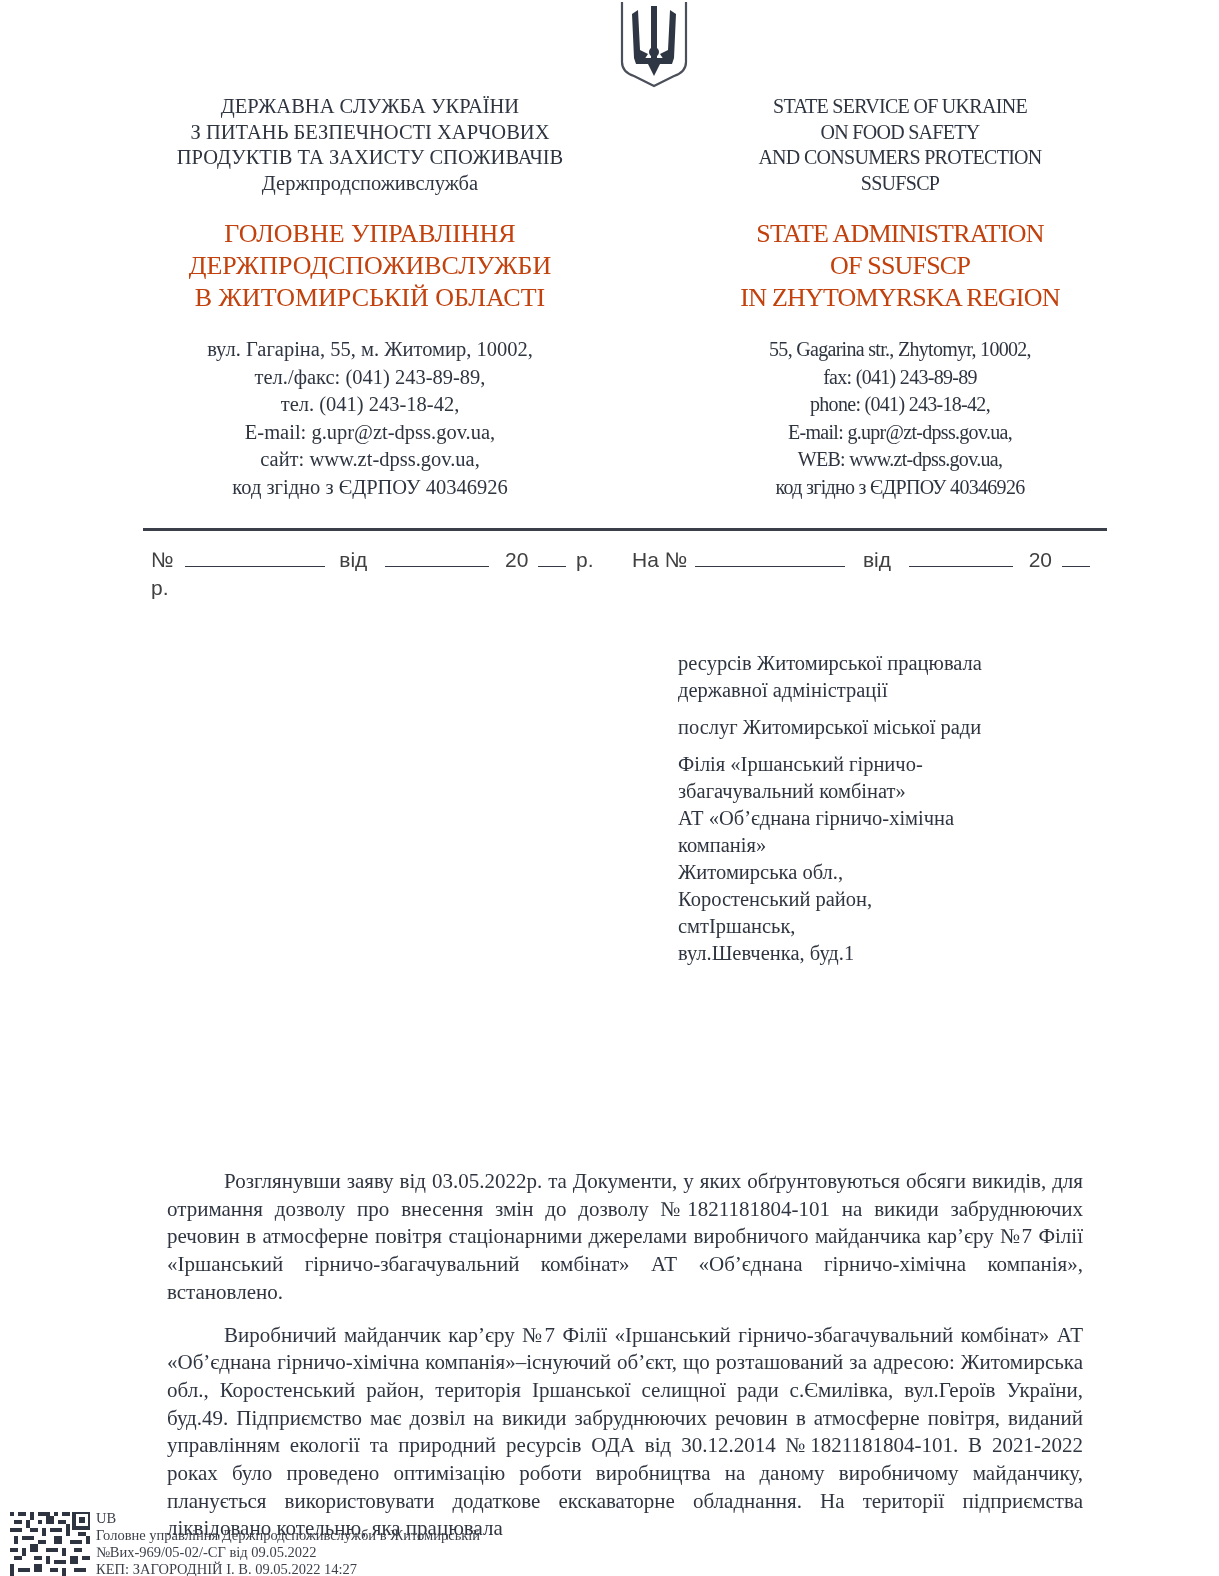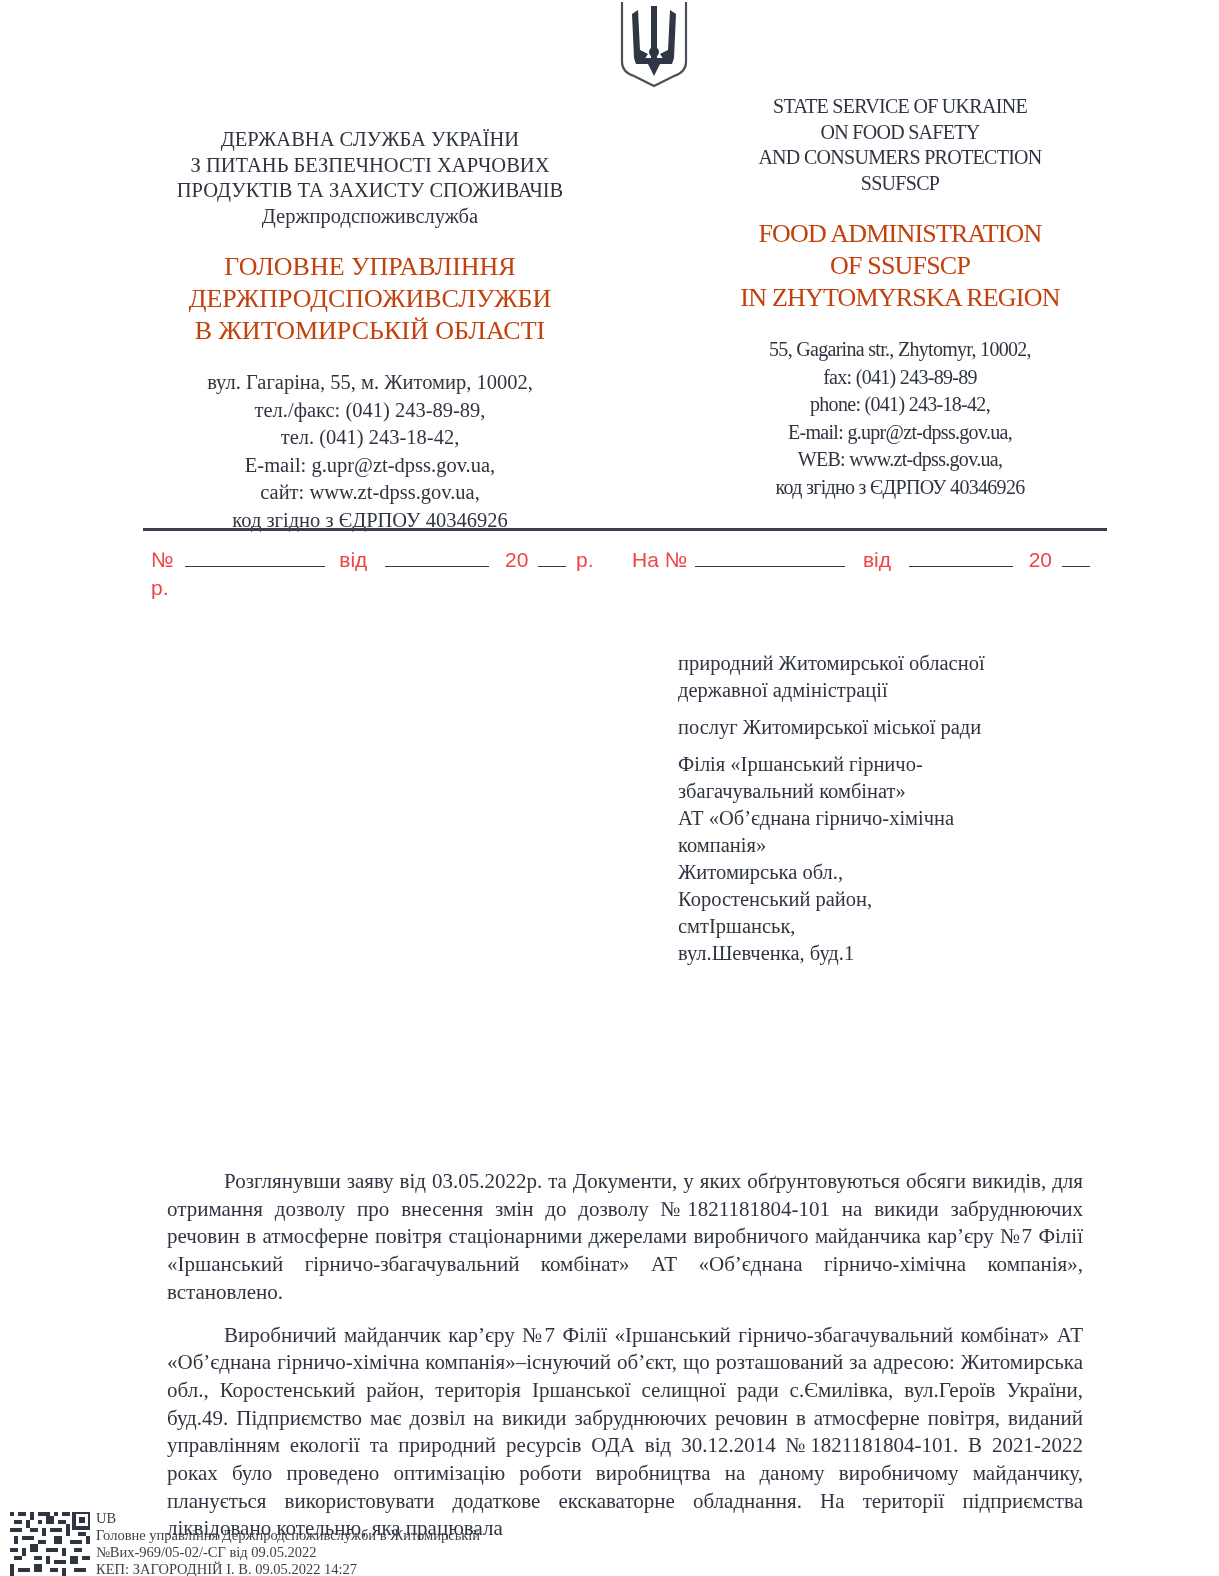--- a/index.html
+++ b/index.html
@@ -1,30 +1,30 @@
 <!DOCTYPE html>
 <html><head>
 <meta charset="utf-8">
 <style>
   html, body { margin:0; padding:0; background:#ffffff; }
   body { width:1219px; height:1576px; position:relative; overflow:hidden;
          font-family:"Liberation Serif", "DejaVu Serif", serif; color:#2f3540; }
   .abs { position:absolute; }
   .emblem { left:618px; top:0px; width:72px; height:88px; }
   .hdr-col { text-align:center; }
-  .hdr-left { left:140px; width:460px; top:94px;margin-top:33px; }
+  .hdr-left { left:140px; width:460px; top:94px; }
   .hdr-right { left:700px; width:400px; top:94px; }
   .hdr-small { font-size:20.5px; line-height:25.5px; }
   .hdr-right .hdr-small { font-size:20px; letter-spacing:-0.7px; }
   .hdr-big { font-weight:normal; font-size:26px; line-height:32px; margin-top:22px; color:#c2410c; }
   .hdr-right .hdr-big { font-size:26px; letter-spacing:-0.8px; }
   .hdr-addr { font-size:20.5px; line-height:27.5px; margin-top:22px; }
   .hdr-right .hdr-addr { font-size:20px; letter-spacing:-0.7px; }
   .rule { left:143px; top:528px; width:964px; height:3px; background:#3a3f4a; }
-  .reg { top:546px; font-size:21px; line-height:28px; font-family:"Liberation Sans", sans-serif; font-stretch:condensed; color:#ef4444; }
+  .reg { top:546px; font-size:21px; line-height:28px; font-family:"Liberation Sans", sans-serif; font-stretch:condensed; color:#404040; }
   .reg-left { left:151px; width:470px; }
   .reg-right { left:632px; width:470px; }
   .reg span { display:inline-block; }
   .blank { display:inline-block; border-bottom:1.5px solid #333a46; height:18px; vertical-align:baseline; }
   .recipients { left:678px; top:650px; width:420px; font-size:20.5px; line-height:27px; }
   .recip-block { margin-bottom:10px; }
   .recip-line { white-space:nowrap; }
   .body-text { left:152px; width:946px; top:1153px; font-size:21px; line-height:27.7px; text-align:justify; }
   .para { text-indent:57px; margin:15px; }
   .footer { left:10px; top:1510px; width:560px; height:66px; }
@@ -72,21 +72,21 @@
 </div>
 
 <div class="abs hdr-col hdr-right">
   <div class="hdr-small">
     <span class="line-text">STATE SERVICE OF UKRAINE</span>
     <span class="line-text">ON FOOD SAFETY</span>
     <span class="line-text">AND CONSUMERS PROTECTION</span>
     <span class="line-text">SSUFSCP</span>
   </div>
   <div class="hdr-big">
-    <span class="line-text">FOOD ADMINISTRATION</span>
+    <span class="line-text">STATE ADMINISTRATION</span>
     <span class="line-text">OF SSUFSCP</span>
     <span class="line-text">IN ZHYTOMYRSKA REGION</span>
   </div>
   <div class="hdr-addr">
     <span class="line-text">55, Gagarina str., Zhytomyr, 10002,</span>
     <span class="line-text">fax: (041) 243-89-89</span>
     <span class="line-text">phone: (041) 243-18-42,</span>
     <span class="line-text">E-mail: g.upr@zt-dpss.gov.ua,</span>
     <span class="line-text">WEB: www.zt-dpss.gov.ua,</span>
     <span class="line-text">код згідно з ЄДРПОУ 40346926</span>
@@ -110,21 +110,21 @@
   <span>На №</span>
   <span class="blank" style="width:150px;margin:0 12px 0 2px;"></span>
   <span>від</span>
   <span class="blank" style="width:104px;margin:0 10px 0 12px;"></span>
   <span>20</span>
   <span class="blank" style="width:28px;margin:0 0 0 4px;"></span>
 </div>
 
 <div class="abs recipients">
   <div class="recip-block">
-    <div class="recip-line">природний Житомирської обласної</div>
+    <div class="recip-line">ресурсів Житомирської працювала</div>
     <div class="recip-line">державної адміністрації</div>
   </div>
   <div class="recip-block">
     <div class="recip-line">послуг Житомирської міської ради</div>
   </div>
   <div class="recip-block">
     <div class="recip-line">Філія «Іршанський гірничо-</div>
     <div class="recip-line">збагачувальний комбінат»</div>
     <div class="recip-line">АТ «Об’єднана гірничо-хімічна</div>
     <div class="recip-line">компанія»</div>

